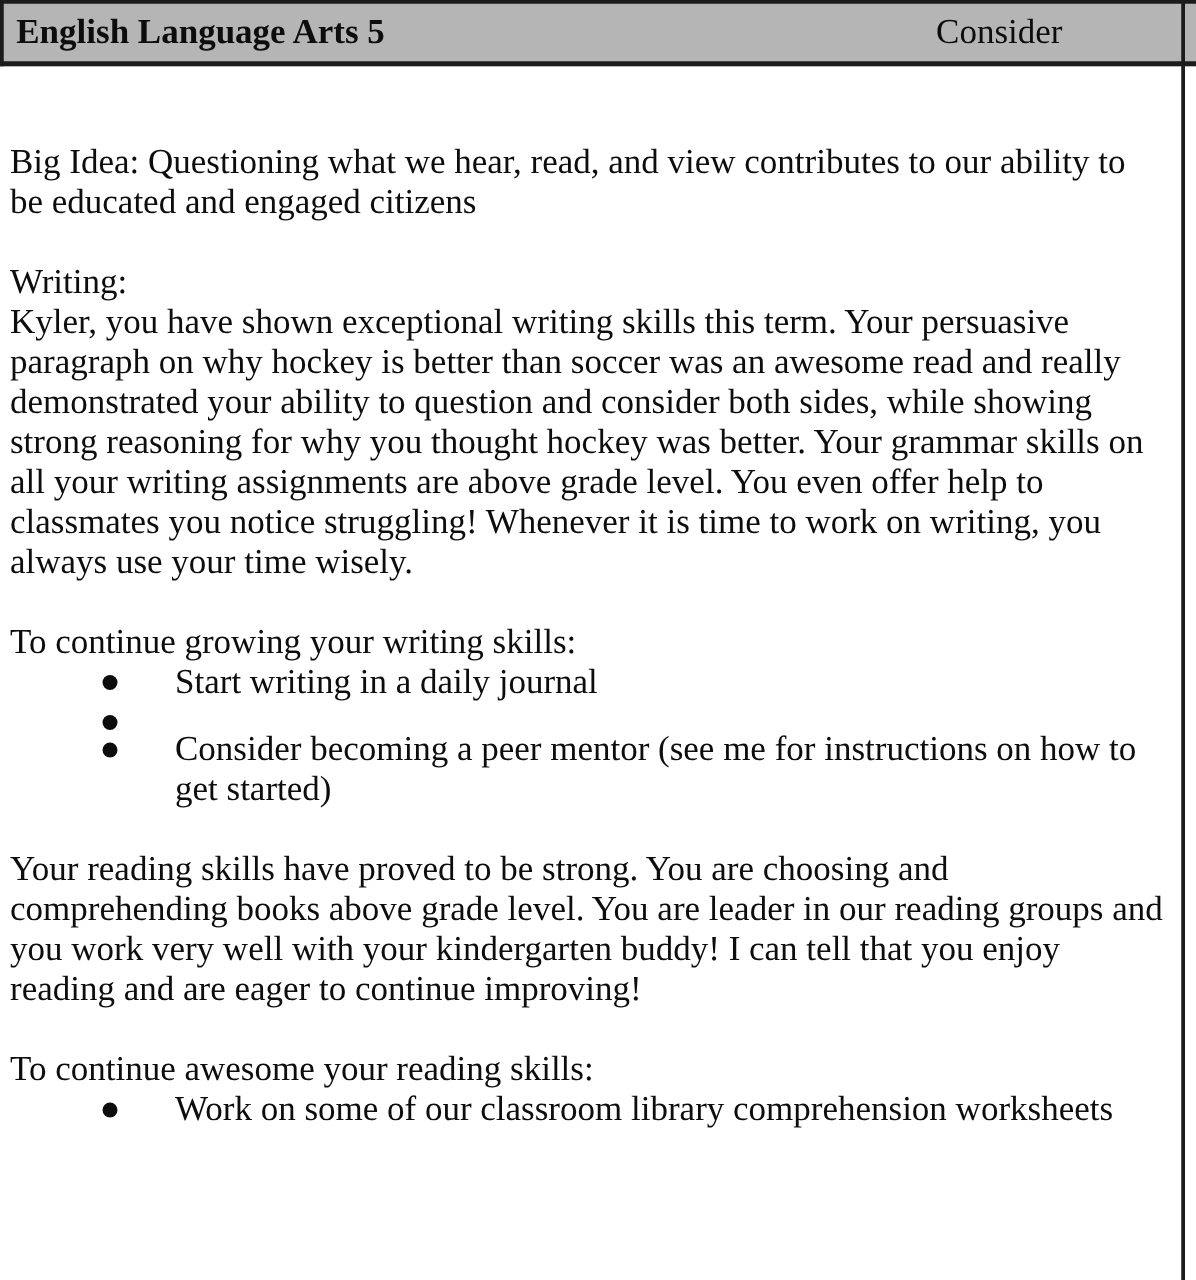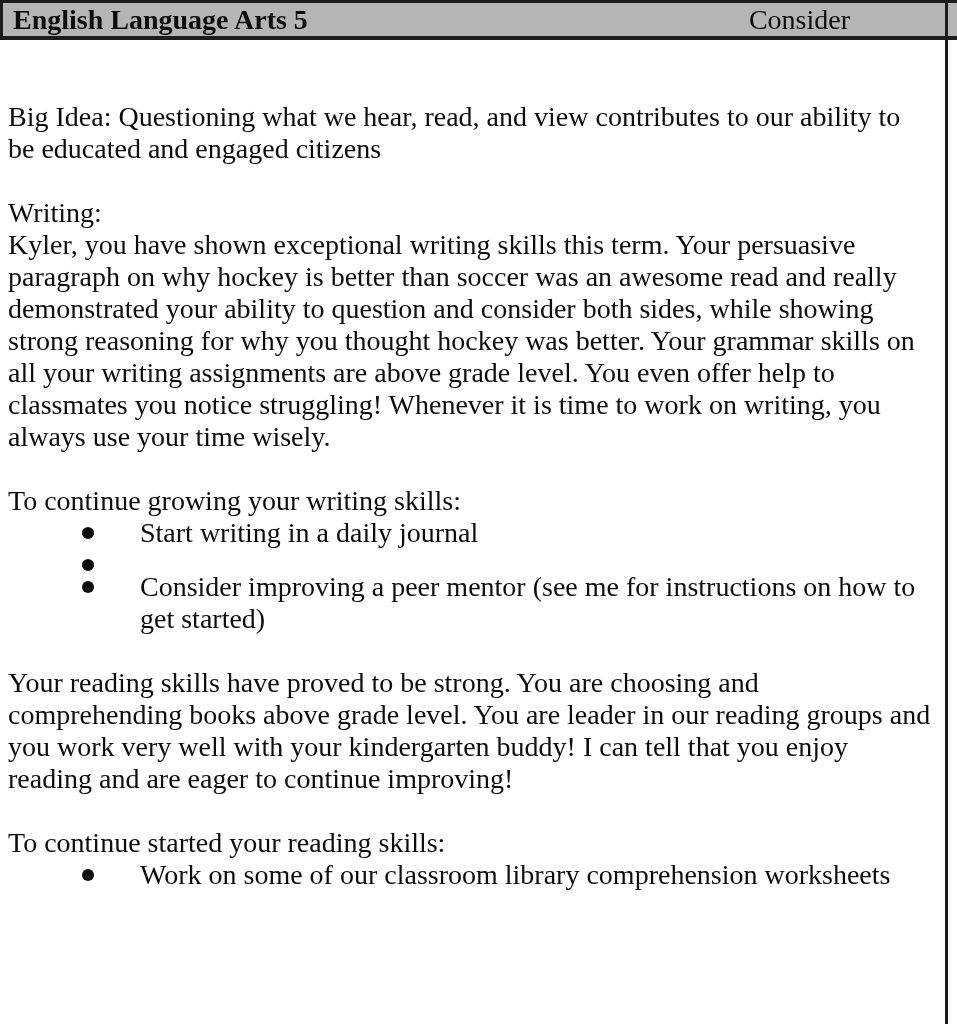--- a/index.html
+++ b/index.html
@@ -26,27 +26,27 @@
     position: absolute;
     left: 945px;
     top: 0;
     width: 3px;
     height: 100%;
     background: var(--border, #1c1c1c);
     z-index: 5;
   }
   .hdr {
     position: relative;
-    height: 40px;
+    height: 53px;
     background: var(--header-bg, #b5b5b5);
     border-top: 3px solid var(--border, #1c1c1c);
     border-left: 3px solid var(--border, #1c1c1c);
     border-bottom: 4px solid var(--border, #1c1c1c);
     display: flex;
-    align-items: flex-end;
+    align-items: center;
   }
   .hdr-title {
     font-weight: bold;
     padding-left: 10px;
   }
   .hdr-status {
     position: absolute;
     right: 107px;
     top: 50%;
     transform: translateY(-50%);
@@ -96,31 +96,31 @@
       <ul class="goal-list">
         <li>
           <span class="bullet-dot"></span>
           <span class="li-text">Start writing in a daily journal</span>
         </li>
         <li>
           <span class="bullet-dot"></span>
         </li>
         <li>
           <span class="bullet-dot"></span>
-          <span class="li-text">Consider improving a peer mentor (see me for instructions on how to get started)</span>
+          <span class="li-text">Consider becoming a peer mentor (see me for instructions on how to get started)</span>
         </li>
       </ul>
     </div>
 
     <div class="block">
       <div>Your reading skills have proved to be strong. You are choosing and comprehending books above grade level. You are leader in our reading groups and you work very well with your kindergarten buddy! I can tell that you enjoy reading and are eager to continue improving!</div>
     </div>
 
     <div class="block">
-      <div>To continue started your reading skills:</div>
+      <div>To continue awesome your reading skills:</div>
       <ul class="goal-list">
         <li>
           <span class="bullet-dot"></span>
           <span class="li-text">Work on some of our classroom library comprehension worksheets</span>
         </li>
       </ul>
     </div>
 
   </main>
 </div>

